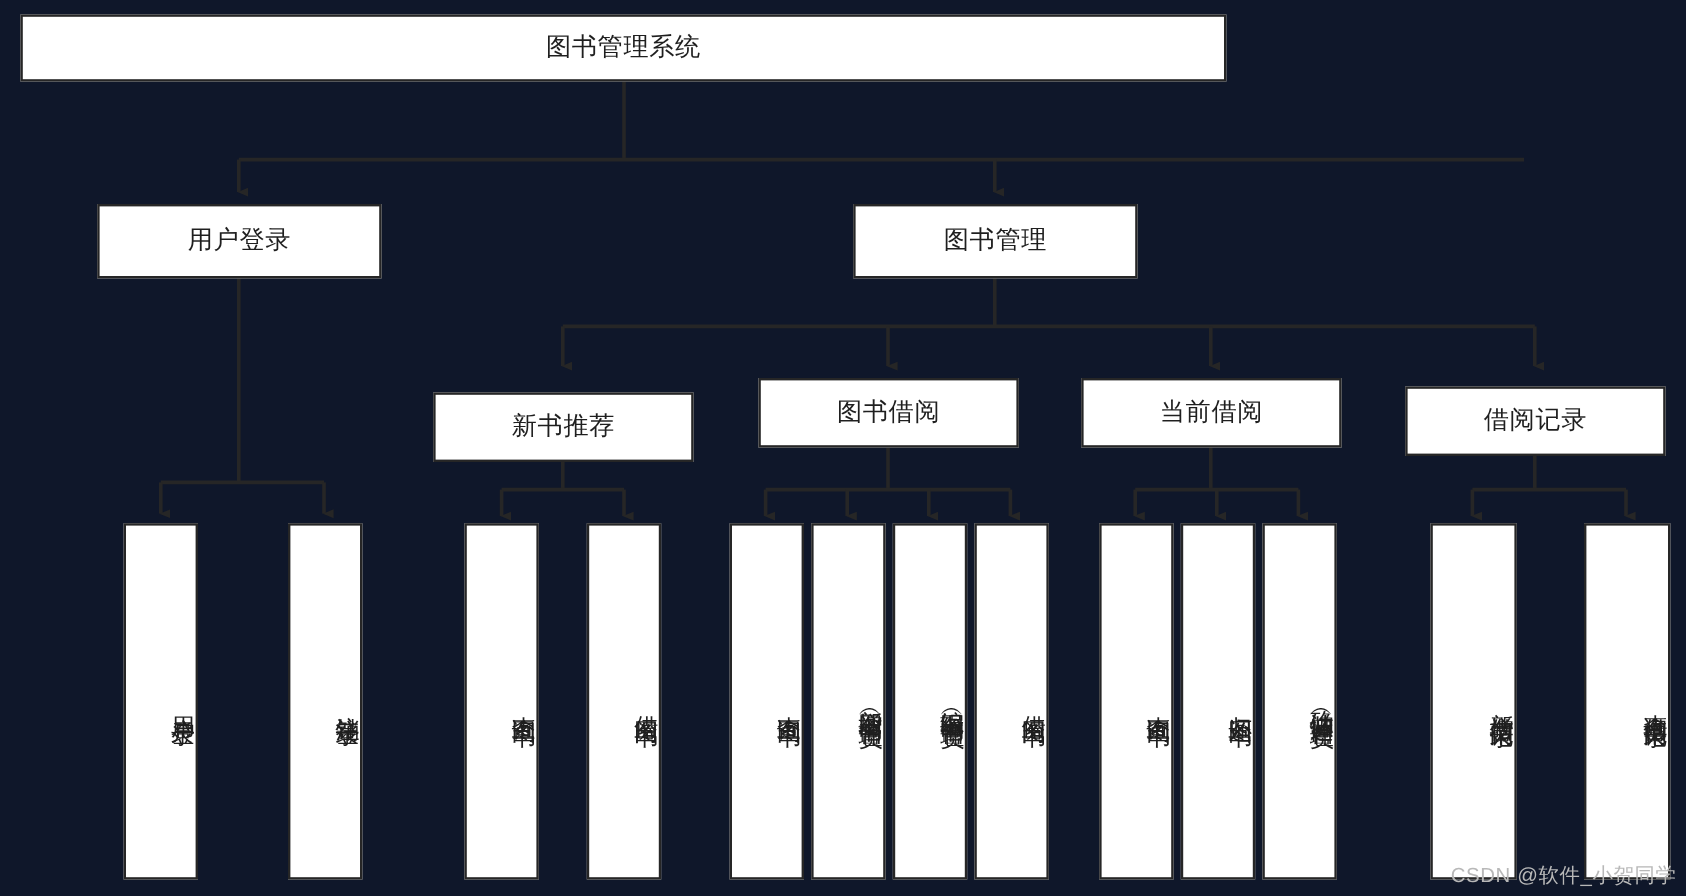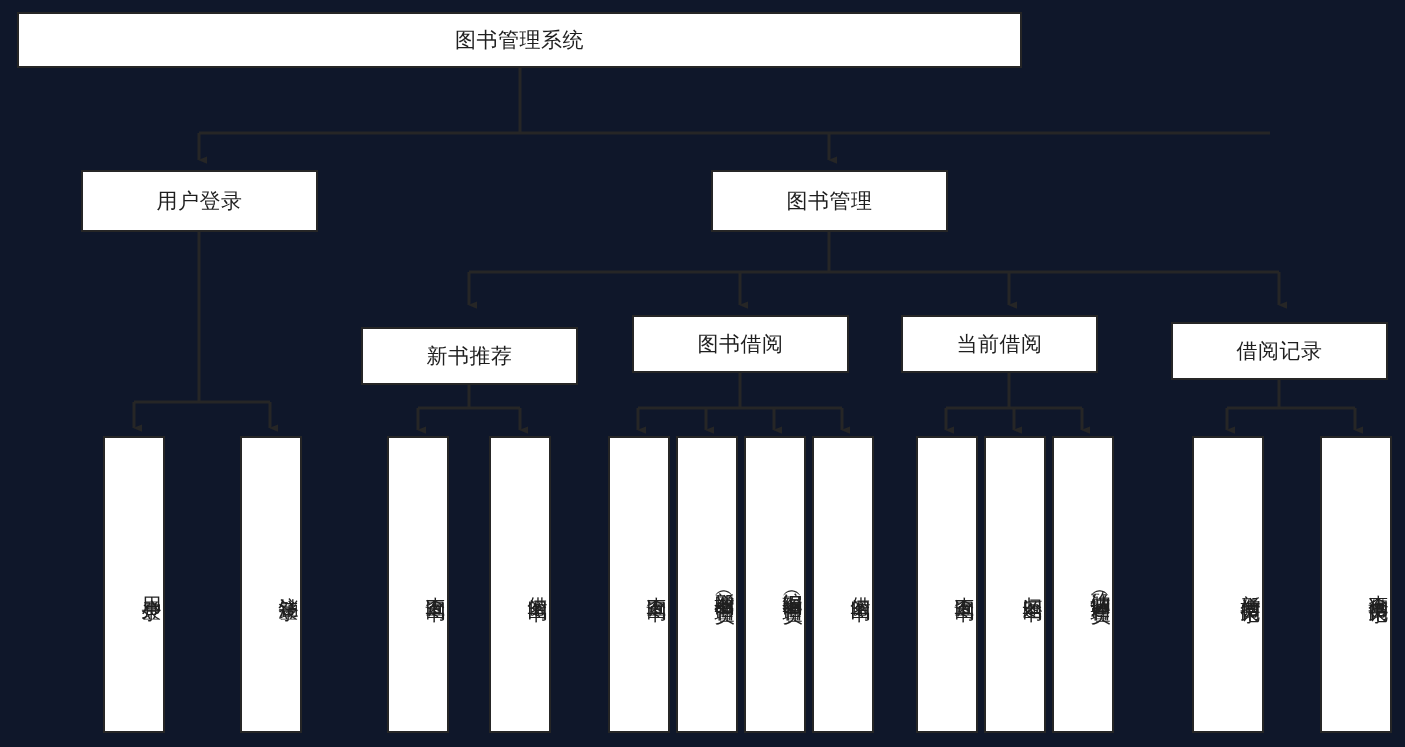--- a/index.html
+++ b/index.html
@@ -137,21 +137,21 @@
   <div class="node horiz" style="left:711px; top:170px; width:237px; height:62px;">
     <span>图书管理</span>
   </div>
 
   <div class="node horiz" style="left:361px; top:315px; width:217px; height:58px;margin-top:12px;">
     <span>新书推荐</span>
   </div>
   <div class="node horiz" style="left:632px; top:315px; width:217px; height:58px;">
     <span>图书借阅</span>
   </div>
-  <div class="node horiz" style="left:901px; top:315px; width:197px; height:58px;">
+  <div class="node horiz" style="left:901px; top:315px; width:217px; height:58px;">
     <span>当前借阅</span>
   </div>
   <div class="node horiz" style="left:1171px; top:322px; width:217px; height:58px;">
     <span>借阅记录</span>
   </div>
 
   <div class="node vert" style="left:103px; top:436px; width:62px; height:297px;">
     <span class="vtext">用户登录</span>
   </div>
   <div class="node vert" style="left:240px; top:436px; width:62px; height:297px;">
@@ -188,14 +188,15 @@
     <span class="vtext">确认归还（管理员）</span>
   </div>
 
   <div class="node vert" style="left:1192px; top:436px; width:72px; height:297px;">
     <span class="vtext">新增借阅记录</span>
   </div>
   <div class="node vert" style="left:1320px; top:436px; width:72px; height:297px;">
     <span class="vtext">查询借阅记录</span>
   </div>
 
+  <div id="watermark">CSDN @软件_小贺同学</div>
 
 </div>
 
 </body></html>

